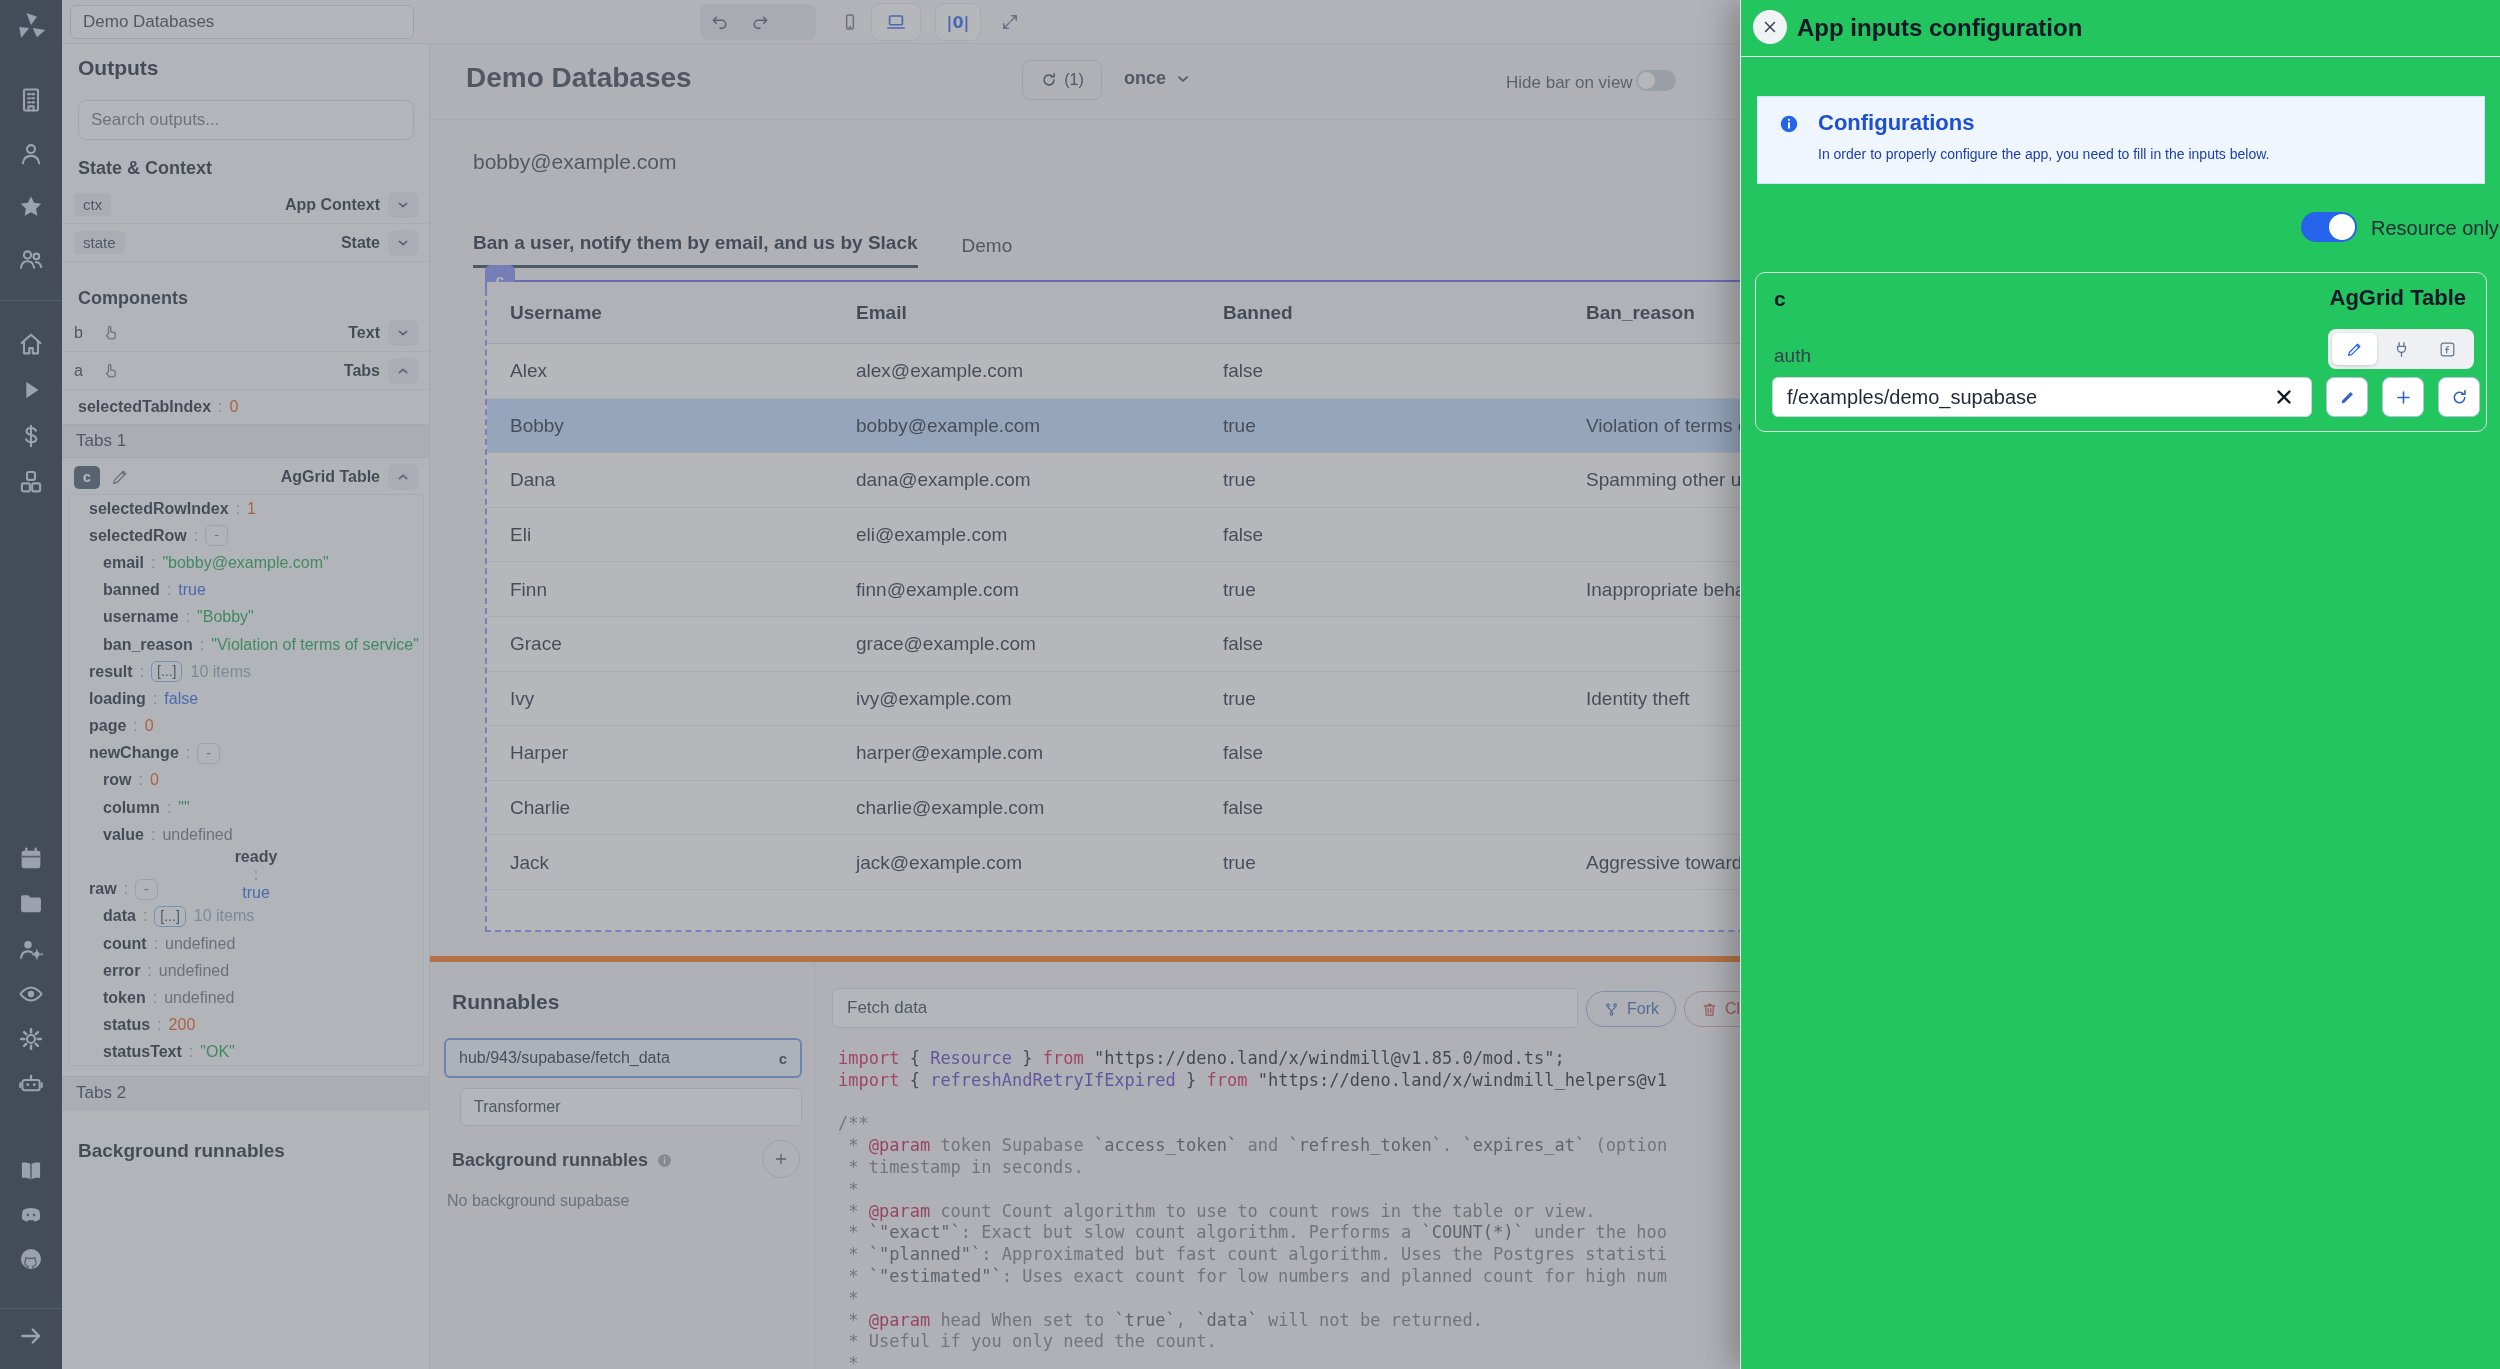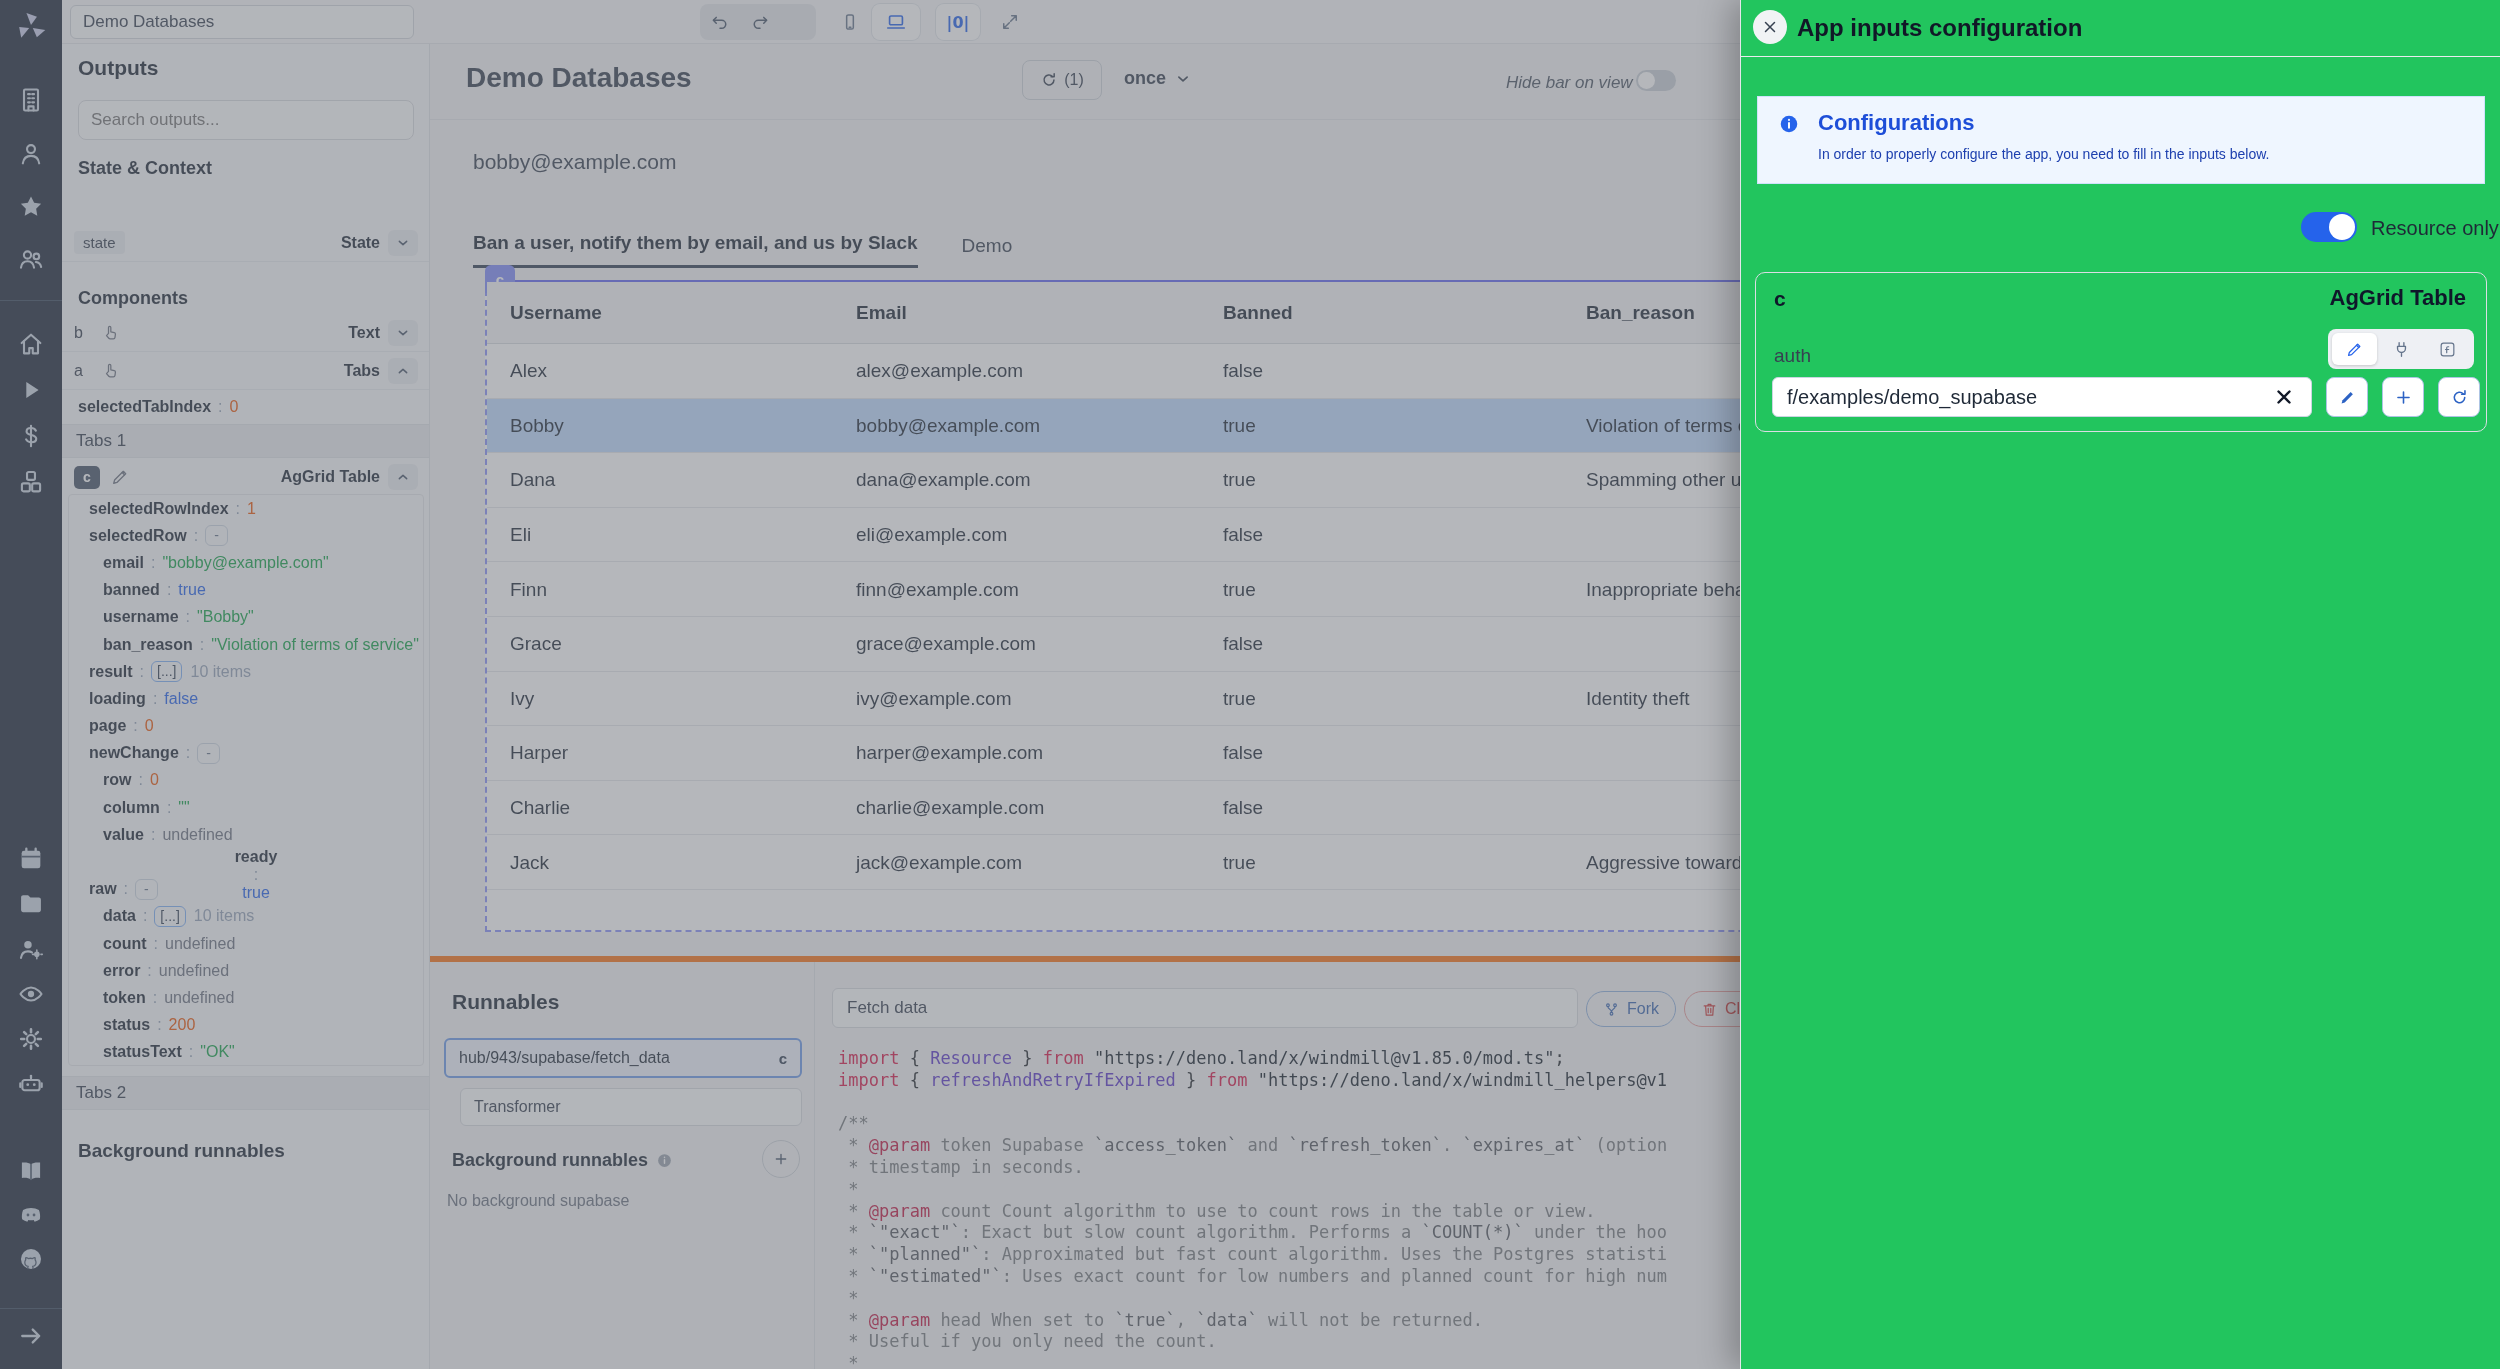--- a/index.html
+++ b/index.html
@@ -55,21 +55,21 @@
 
   
   #canvas{position:absolute;left:430px;top:44px;width:2070px;height:1325px;background:#f2f3f5;overflow:hidden;}
   #cv-header{position:absolute;left:0;top:0;width:2070px;height:76px;border-bottom:1px solid #e2e5e9;}
   #cv-title{position:absolute;left:36px;top:18px;font-size:28px;font-weight:bold;color:#374151;}
   #refresh-btn{position:absolute;left:592px;top:16px;width:80px;height:40px;border:1px solid #cdd2d8;border-radius:8px;
                display:flex;align-items:center;justify-content:center;gap:6px;color:#374151;font-size:16px;cursor:pointer;}
   #refresh-btn .ico{width:18px;height:18px;}
   #schedule{position:absolute;left:694px;top:24px;display:flex;align-items:center;gap:8px;font-size:18px;font-weight:bold;color:#374151;cursor:pointer;}
   #schedule .ico{width:18px;height:18px;color:#374151;}
-  #hidebar-label{position:absolute;left:1076px;top:29px;font-size:17px;color:#4b5563;font-style:italic;}
+  #hidebar-label{position:absolute;left:1076px;top:29px;font-size:17px;color:#4b5563;}
   .switch{border-radius:999px;position:relative;cursor:pointer;}
   .switch .knob{position:absolute;top:2px;background:#fff;border-radius:50%;}
   #hidebar-toggle{position:absolute;left:1206px;top:26px;width:40px;height:21px;background:#c9cfd6;}
   #hidebar-toggle .knob{left:2px;width:17px;height:17px;}
 
   #app-area{position:absolute;left:0;top:76px;width:2070px;height:836px;}
   #preview-text{position:absolute;left:43px;top:30px;font-size:21px;color:#374151;}
   #tabstrip{position:absolute;left:43px;top:112px;display:flex;align-items:flex-end;gap:44px;}
   .cv-tab{font-size:19px;color:#374151;padding-bottom:11px;cursor:pointer;white-space:nowrap;}
   .cv-tab.active{font-weight:bold;color:#1f2937;border-bottom:3px solid #334155;}
@@ -331,20 +331,31 @@
           </svg>
         </span>
       </span>
   </header>
 
   <aside id="outputs">
     <div class="op-title" style="top:12px">Outputs</div>
     <input id="op-search" placeholder="Search outputs..." style="">
     <div class="section-h" style="top:114px">State &amp; Context</div>
 
+    <div class="op-row" style="top:142px">
+      <span class="key-chip">ctx</span>
+      <span class="row-type">App Context</span>
+      <span class="chev-box">
+          <span class="ico">
+            <svg viewBox="0 0 24 24" width="100%" height="100%" fill="none" stroke="currentColor" stroke-width="2.2" stroke-linecap="round" stroke-linejoin="round">
+              <path d="M6.5 9.5l5.5 5 5.5-5"></path>
+            </svg>
+          </span>
+        </span>
+    </div>
     <div class="op-row" style="top:180px">
       <span class="key-chip">state</span>
       <span class="row-type">State</span>
       <span class="chev-box">
           <span class="ico">
             <svg viewBox="0 0 24 24" width="100%" height="100%" fill="none" stroke="currentColor" stroke-width="2.2" stroke-linecap="round" stroke-linejoin="round">
               <path d="M6.5 9.5l5.5 5 5.5-5"></path>
             </svg>
           </span>
         </span>

